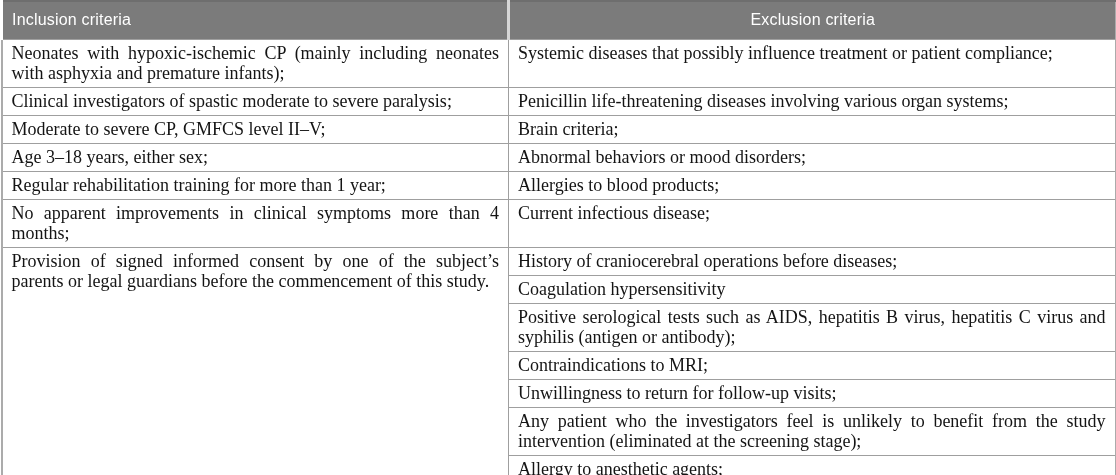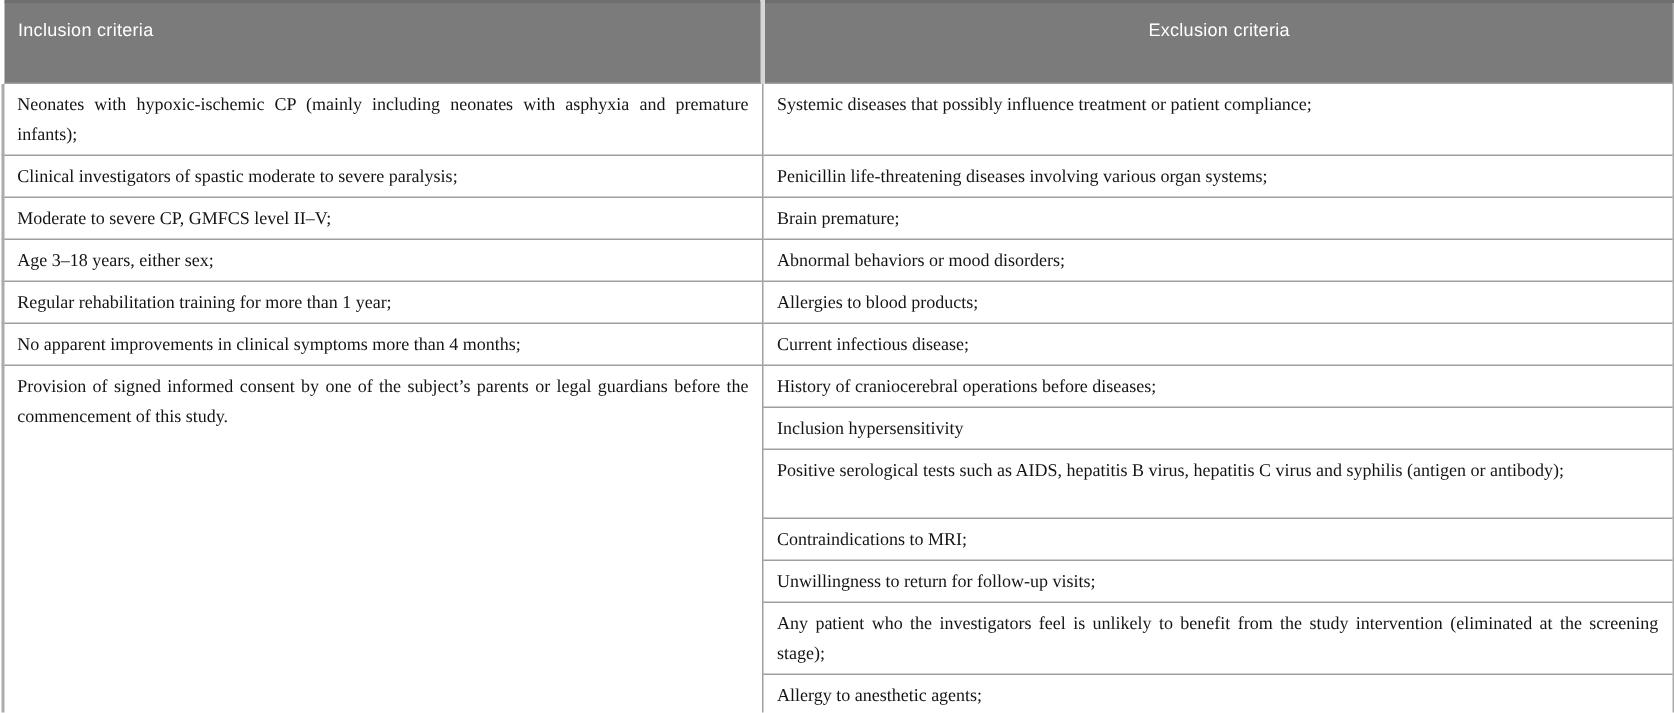--- a/index.html
+++ b/index.html
@@ -19,33 +19,33 @@
     border: 2px solid #ababab;
     background: #ffffff;
   }
   col.col-inclusion { width: 507px; }
   col.col-exclusion { width: 607px; }
   th.hdr {
     background: #7b7b7b;
     color: #ffffff;
     font-family: "Liberation Sans", sans-serif;
     font-weight: 400;
-    font-size: 12px;
+    font-size: 16px;
     letter-spacing: 0.2px;
     text-align: left;
     vertical-align: middle;
     height: 31px;
-    padding: 2px 8px 20px 9px;
+    padding: 2px 8px 4px 9px;
     border-top: 2px solid #6e6e6e;
   }
   th.hdr-left  { border-left: 3px solid #ffffff; }
   th.hdr-right { border-left: 3px solid #d6d6d6; text-align: center; }
   td.cell {
     font-family: "Liberation Serif", serif;
-    font-size: 12px;
+    font-size: 18px;
     line-height: 20px;
     color: #141414;
     vertical-align: top;
     text-align: justify;
     padding: 3px 9px 4px 9px;
     border: 1px solid #9f9f9f;
     background: #ffffff;
     overflow: hidden;
   }
   td.span-cell { vertical-align: top; }
@@ -71,40 +71,40 @@
       <tr class="r-double">
         <td class="cell">Neonates with hypoxic-ischemic CP (mainly including neonates with asphyxia and premature infants);</td>
         <td class="cell">Systemic diseases that possibly influence treatment or patient compliance;</td>
       </tr>
       <tr class="r-single">
         <td class="cell">Clinical investigators of spastic moderate to severe paralysis;</td>
         <td class="cell">Penicillin life-threatening diseases involving various organ systems;</td>
       </tr>
       <tr class="r-single">
         <td class="cell">Moderate to severe CP, GMFCS level II–V;</td>
-        <td class="cell">Brain premature;</td>
+        <td class="cell">Brain criteria;</td>
       </tr>
       <tr class="r-single">
         <td class="cell">Age 3–18 years, either sex;</td>
         <td class="cell">Abnormal behaviors or mood disorders;</td>
       </tr>
       <tr class="r-single">
         <td class="cell">Regular rehabilitation training for more than 1 year;</td>
         <td class="cell">Allergies to blood products;</td>
       </tr>
       <tr class="r-single">
         <td class="cell">No apparent improvements in clinical symptoms more than 4 months;</td>
         <td class="cell">Current infectious disease;</td>
       </tr>
       <tr class="r-single">
         <td class="cell span-cell" rowspan="9">Provision of signed informed consent by one of the subject’s parents or legal guardians before the commencement of this study.</td>
         <td class="cell">History of craniocerebral operations before diseases;</td>
       </tr>
       <tr class="r-single">
-        <td class="cell">Inclusion hypersensitivity</td>
+        <td class="cell">Coagulation hypersensitivity</td>
       </tr>
       <tr class="r-double">
         <td class="cell">Positive serological tests such as AIDS, hepatitis B virus, hepatitis C virus and syphilis (antigen or antibody);</td>
       </tr>
       <tr class="r-single">
         <td class="cell">Contraindications to MRI;</td>
       </tr>
       <tr class="r-single">
         <td class="cell">Unwillingness to return for follow-up visits;</td>
       </tr>

